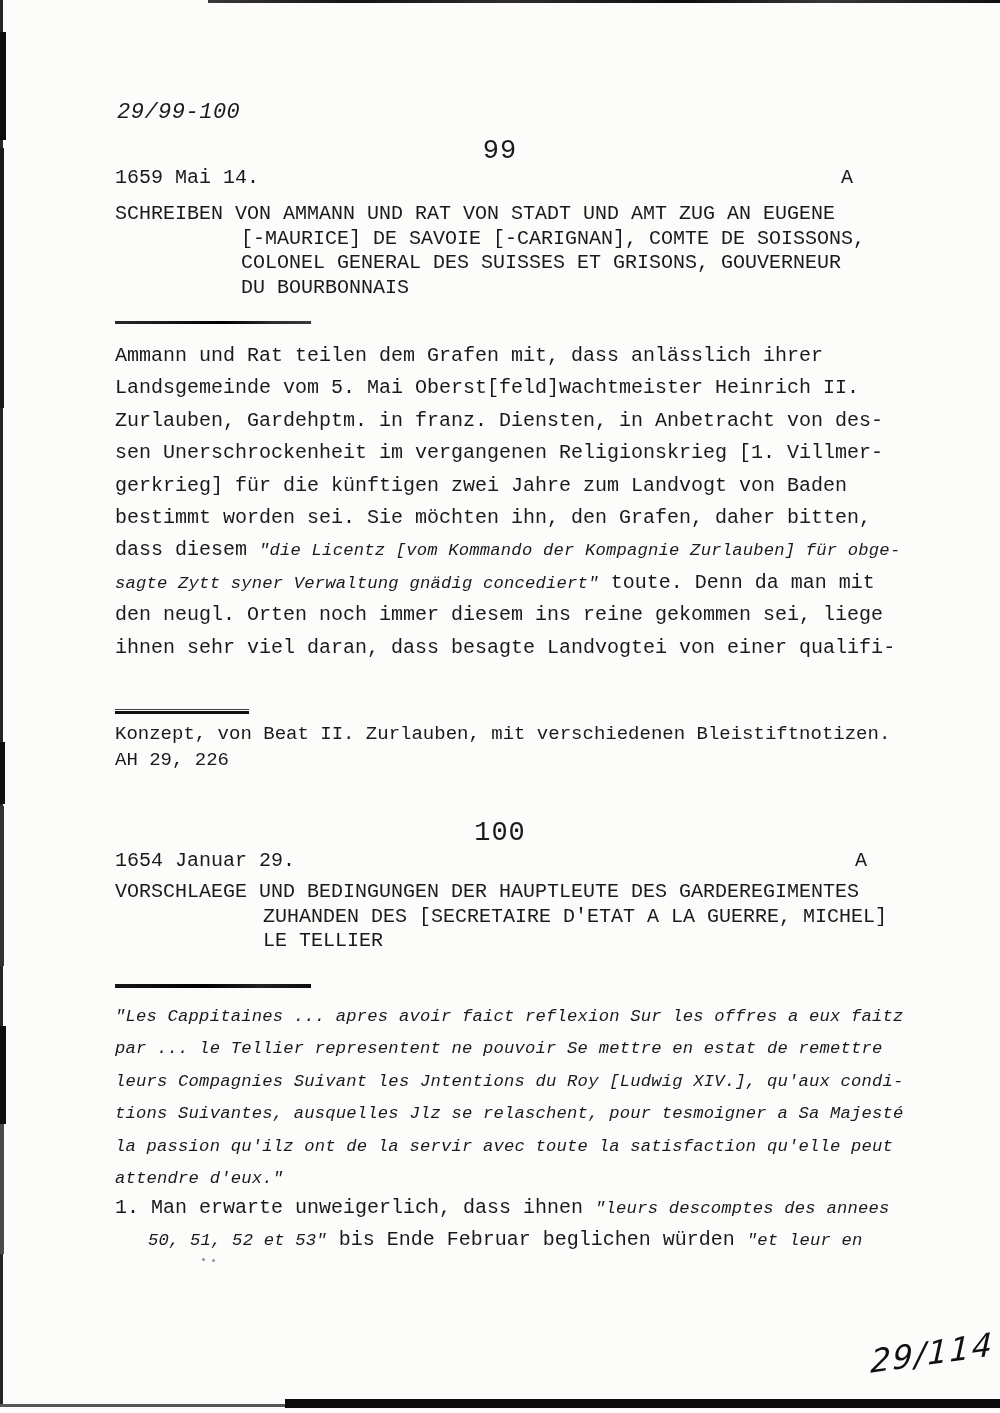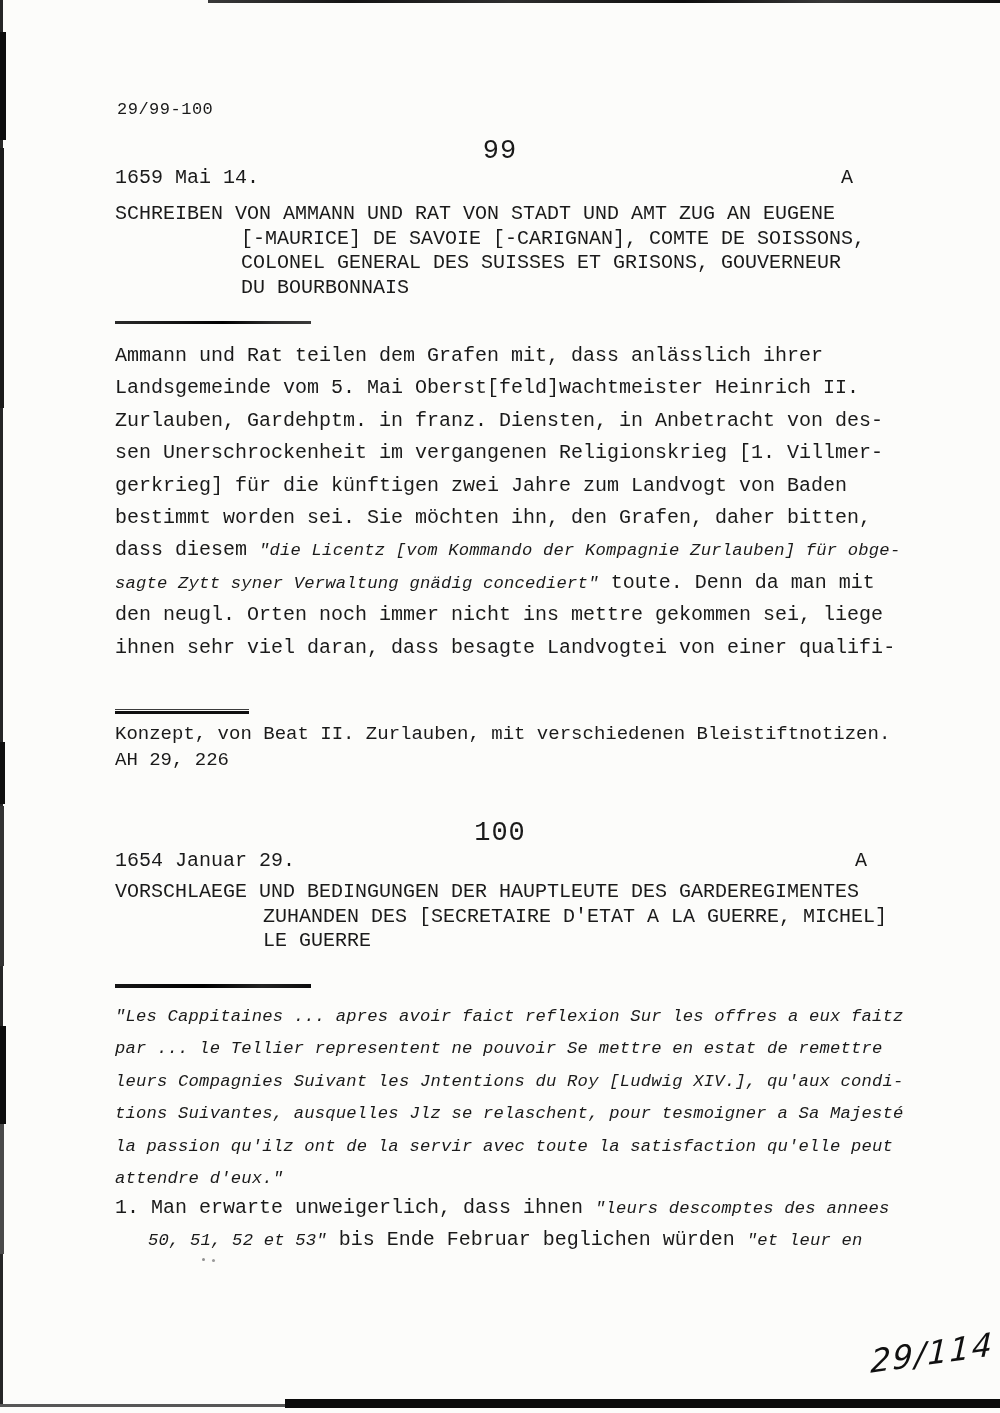--- a/index.html
+++ b/index.html
@@ -29,21 +29,21 @@
     box-shadow:10px 1px 0 0 #9a9a9a;border-radius:50%;}
   
   .rule{position:absolute;background:#191919;}
   .rule-1{left:115px;top:321px;width:196px;height:3px;
     background:linear-gradient(90deg,#2a2a2a 0%,#111 35%,#000 55%,#2b2b2b 80%,#3a3a3a 100%);}
   .rule-2{left:115px;top:709px;width:134px;height:5px;
     background:linear-gradient(180deg,#3c3c3c 0 1px,#fcfcfa 1px 2px,#101010 2px 5px);}
   .rule-3{left:115px;top:984px;width:196px;height:4px;
     background:linear-gradient(90deg,#161616 0%,#000 45%,#222 75%,#0c0c0c 100%);}
   
-  .ref{position:absolute;left:117px;top:100px;font-size:17px;letter-spacing:.5px;}
+  .ref{position:absolute;left:117px;top:100px;font-style:italic;font-size:22px;letter-spacing:.5px;}
   .doc-num{position:absolute;left:0;width:100%;text-align:center;font-size:27px;letter-spacing:1px;}
   .num-99{top:136px;}
   .num-100{top:818px;text-align:center;}
   .date-row{position:absolute;left:115px;display:flex;justify-content:space-between;font-size:20px;}
   .date-99{top:166px;width:738px;justify-content:space-between;}
   .date-100{top:849px;width:752px;}
   .tblock{position:absolute;left:115px;font-size:20px;}
   .title-99{top:202px;}
   .title-100{top:880px;}
   .title-99 .ln,.title-100 .ln{height:24.7px;line-height:24.7px;white-space:pre;}
@@ -96,40 +96,40 @@
     <div class="rule rule-1"></div>
     <div class="tblock body-99">
         <div class="ln"><span class="rm">Ammann und Rat teilen dem Grafen mit, dass anlässlich ihrer</span></div>
         <div class="ln"><span class="rm">Landsgemeinde vom 5. Mai Oberst[feld]wachtmeister Heinrich II.</span></div>
         <div class="ln"><span class="rm">Zurlauben, Gardehptm. in franz. Diensten, in Anbetracht von des-</span></div>
         <div class="ln"><span class="rm">sen Unerschrockenheit im vergangenen Religionskrieg [1. Villmer-</span></div>
         <div class="ln"><span class="rm">gerkrieg] für die künftigen zwei Jahre zum Landvogt von Baden</span></div>
         <div class="ln"><span class="rm">bestimmt worden sei. Sie möchten ihn, den Grafen, daher bitten,</span></div>
         <div class="ln"><span class="rm">dass diesem </span><span class="it">"die Licentz [vom Kommando der Kompagnie Zurlauben] für obge-</span></div>
         <div class="ln"><span class="it">sagte Zytt syner Verwaltung gnädig concediert"</span><span class="rm"> toute. Denn da man mit</span></div>
-        <div class="ln"><span class="rm">den neugl. Orten noch immer nicht ins mettre gekommen sei, liege</span></div>
+        <div class="ln"><span class="rm">den neugl. Orten noch immer diesem ins reine gekommen sei, liege</span></div>
         <div class="ln"><span class="rm">ihnen sehr viel daran, dass besagte Landvogtei von einer qualifi-</span></div>
       </div>
     <div class="rule rule-2"></div>
     <div class="src">
       <div>Konzept, von Beat II. Zurlauben, mit verschiedenen Bleistiftnotizen.</div>
       <div>AH 29, 226</div>
     </div>
   </section>
 
   <section>
     <div class="doc-num num-100">100</div>
     <div class="date-row date-100">
       <span>1654 Januar 29.</span>
       <span>A</span>
     </div>
     <div class="tblock title-100">
         <div class="ln"><span class="rm">VORSCHLAEGE UND BEDINGUNGEN DER HAUPTLEUTE DES GARDEREGIMENTES</span></div>
         <div class="ln" style="padding-left: 148px;"><span class="rm">ZUHANDEN DES [SECRETAIRE D'ETAT A LA GUERRE, MICHEL]</span></div>
-        <div class="ln" style="padding-left: 148px;"><span class="rm">LE GUERRE</span></div>
+        <div class="ln" style="padding-left: 148px;"><span class="rm">LE TELLIER</span></div>
       </div>
     <div class="rule rule-3"></div>
     <div class="tblock quote-100">
         <div class="ln"><span class="it">"Les Cappitaines ... apres avoir faict reflexion Sur les offres a eux faitz</span></div>
         <div class="ln"><span class="it">par ... le Tellier representent ne pouvoir Se mettre en estat de remettre</span></div>
         <div class="ln"><span class="it">leurs Compagnies Suivant les Jntentions du Roy [Ludwig XIV.], qu'aux condi-</span></div>
         <div class="ln"><span class="it">tions Suivantes, ausquelles Jlz se relaschent, pour tesmoigner a Sa Majesté</span></div>
         <div class="ln"><span class="it">la passion qu'ilz ont de la servir avec toute la satisfaction qu'elle peut</span></div>
         <div class="ln"><span class="it">attendre d'eux."</span></div>
       </div>

